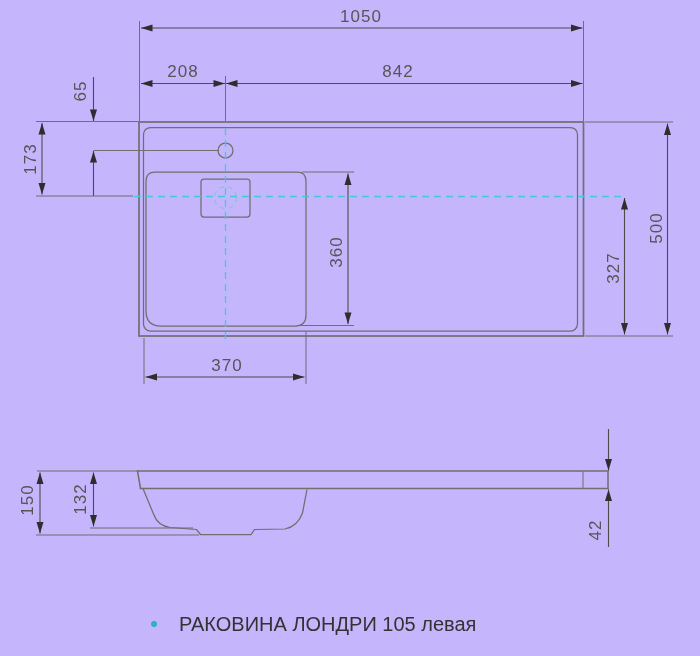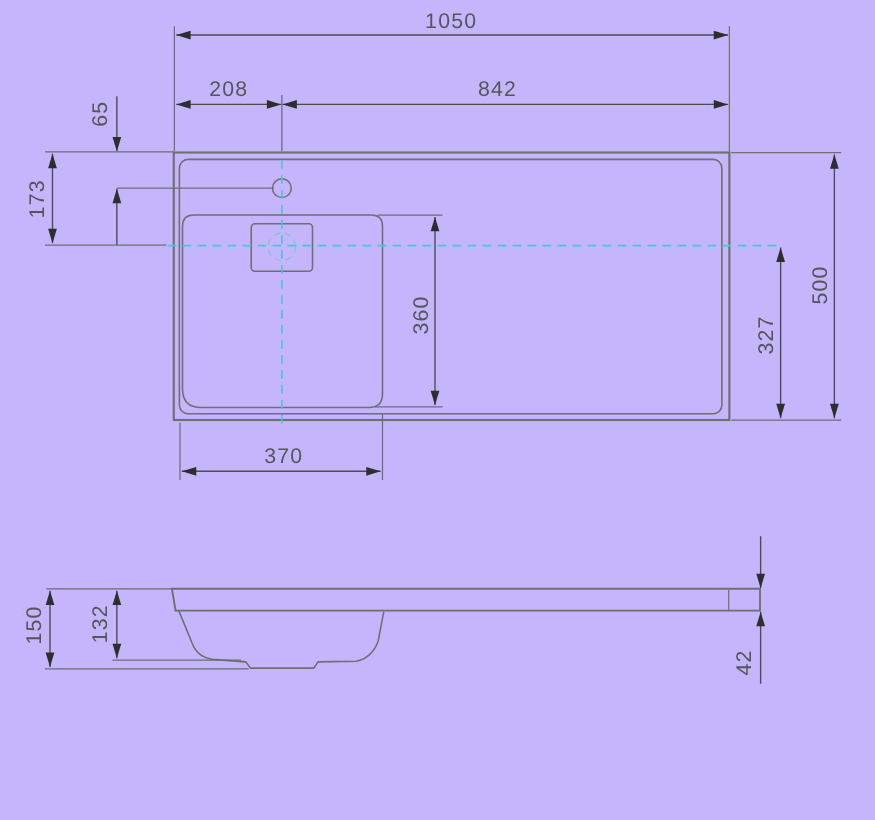--- a/index.html
+++ b/index.html
@@ -137,13 +137,17 @@
     </g>
 
     <g>
       <line class="dim" x1="608.5" y1="429" x2="608.5" y2="470.5" marker-end="url(#aE)"></line>
       <line class="dim" x1="608.5" y1="489.5" x2="608.5" y2="547" marker-start="url(#aS)"></line>
       <text class="dt" transform="rotate(-90 595 530)" x="595" y="530" dominant-baseline="central">42</text>
     </g>
   </g>
 </svg>
 
+<div class="caption">
+  <span class="bullet"></span>
+  <span class="caption-text">РАКОВИНА ЛОНДРИ 105 левая</span>
+</div>
 </div>
 
 </body></html>

